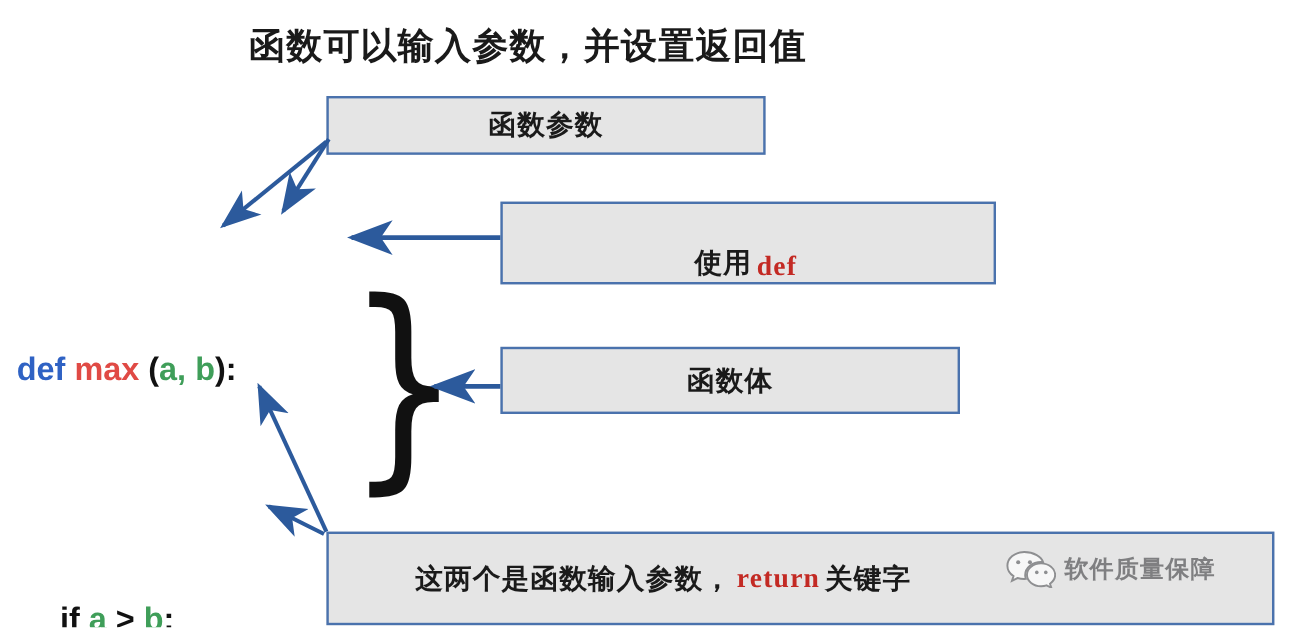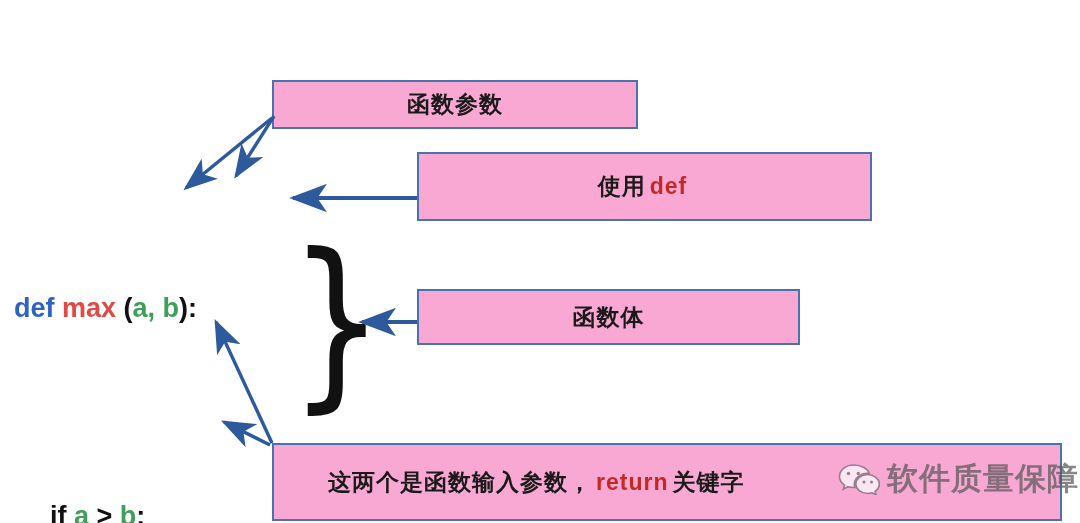--- a/index.html
+++ b/index.html
@@ -27,41 +27,42 @@
     font-weight: 700;
     color: #1a1a1a;
     letter-spacing: 1px;
     white-space: nowrap;
   }
 
   
   .callout {
     position: absolute;
     box-sizing: border-box;
-    background: #f9a8d4;
+    background: #e5e5e5;
     border: 2px solid #4a72ad;
     display: flex;
     align-items: center;
     justify-content: center;
     color: #1a1a1a;
     font-size: 23px;
     font-weight: 700;
     letter-spacing: 1px;
     white-space: nowrap;
+    font-family: Liberation Serif, serif;
   }
   .callout .kw-red {
     color: #c32a24;
     font-weight: 700;
     padding: 0 4px;
   }
   #box-params   { left: 272px; top: 80px;  width: 366px; height: 49px; }
-  #box-defkw    { left: 417px; top: 152px; width: 455px; height: 69px; }
+  #box-defkw    { left: 417px; top: 168px; width: 413px; height: 69px; align-items: flex-end; }
   #box-body     { left: 417px; top: 289px; width: 383px; height: 56px; }
   #box-bottom   { left: 272px; top: 443px; width: 790px; height: 78px;
-                  justify-content: flex-start; padding-left: 54px; }
+                  justify-content: flex-start; padding-left: 72px; }
 
   
   #code {
     position: absolute;
     left: 14px;
     top: 178px;
     font-family: "Liberation Sans", "DejaVu Sans", sans-serif;
     font-size: 27px;
     font-weight: 700;
     line-height: 52px;
@@ -106,33 +107,34 @@
   #watermark {
     position: absolute;
     left: 838px;
     top: 458px;
     display: flex;
     align-items: center;
     gap: 7px;
     opacity: 0.72;
   }
   #watermark .wm-text {
-    font-size: 31px;
+    font-size: 20px;
     font-weight: 700;
     color: #58595b;
     letter-spacing: 1px;
     white-space: nowrap;
   }
   .wm-logo { display: block; }
 </style>
 </head>
 <body>
 
 <div id="canvas">
 
+  <div id="title">函数可以输入参数，并设置返回值</div>
 
   <div id="code">
     <span class="ln"><span class="c-def">def</span><span class="c-plain"> </span><span class="c-fname">max</span><span class="c-plain"> (</span><span class="c-var">a</span><span class="c-var">, </span><span class="c-var">b</span><span class="c-plain">):</span></span>
 
     <span class="ln indent1"><span class="c-plain">if </span><span class="c-var">a</span><span class="c-plain"> &gt; </span><span class="c-var">b</span><span class="c-plain">:</span></span>
 
     
 
     
 

